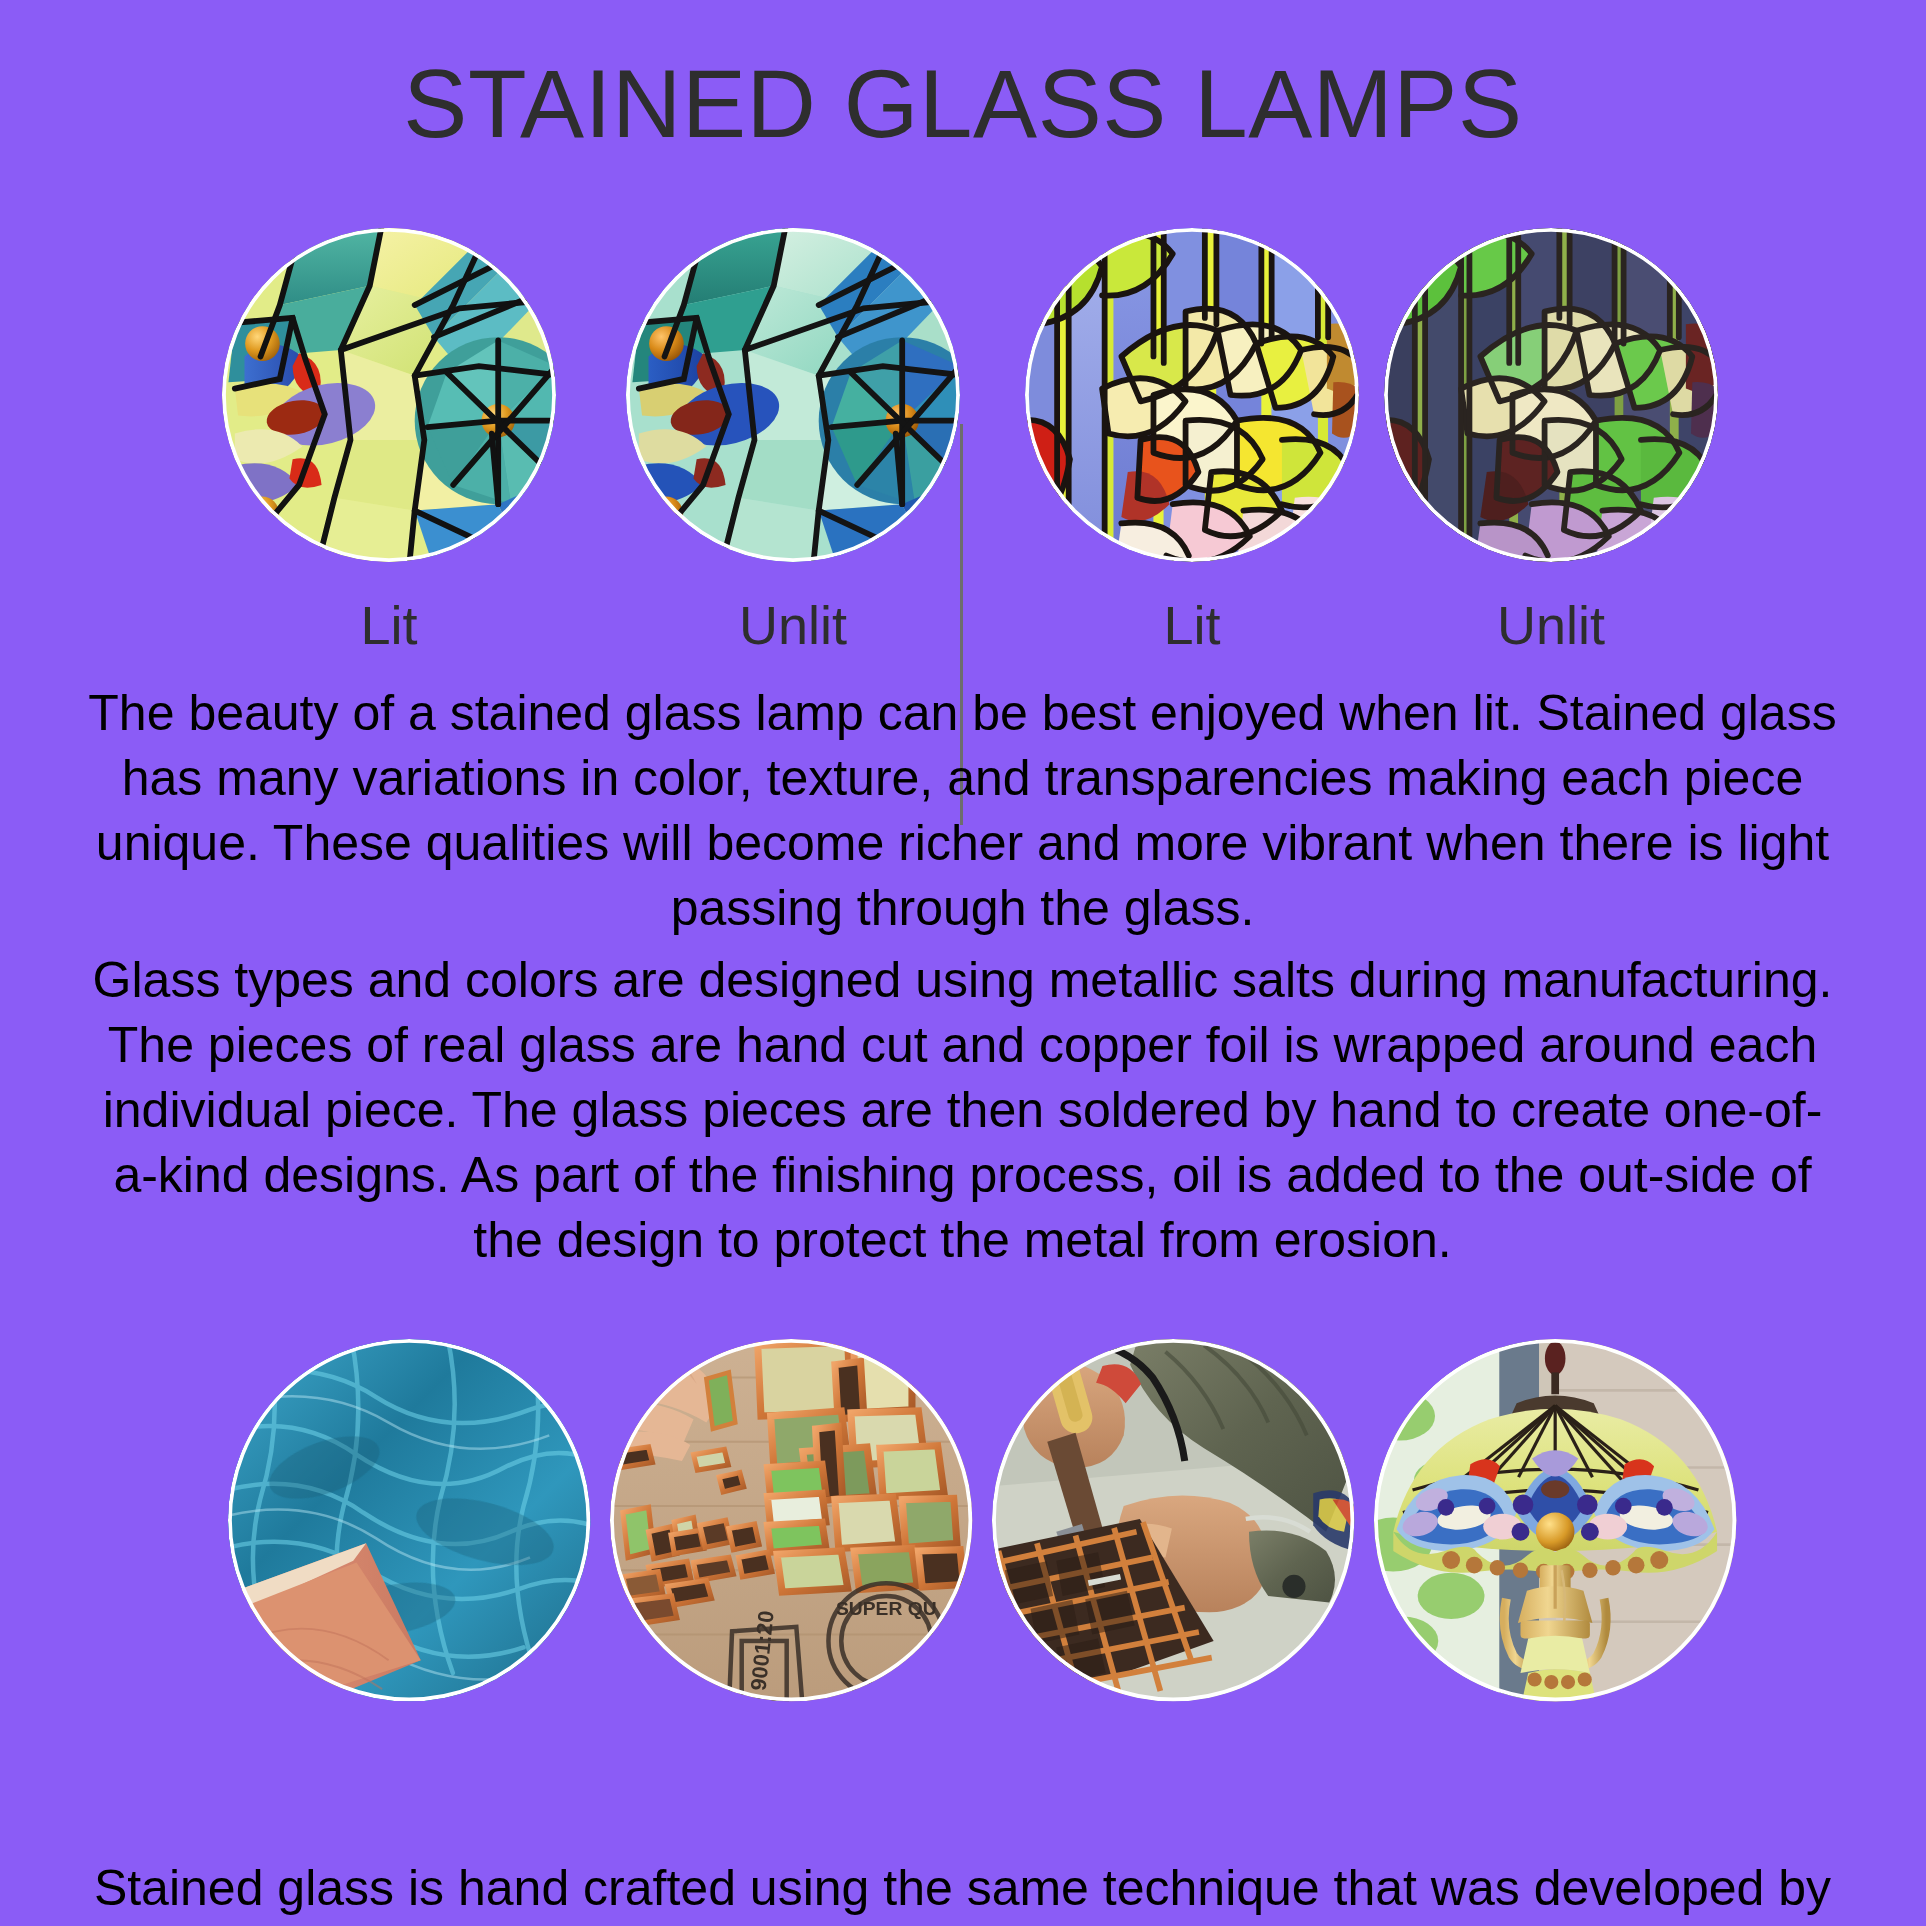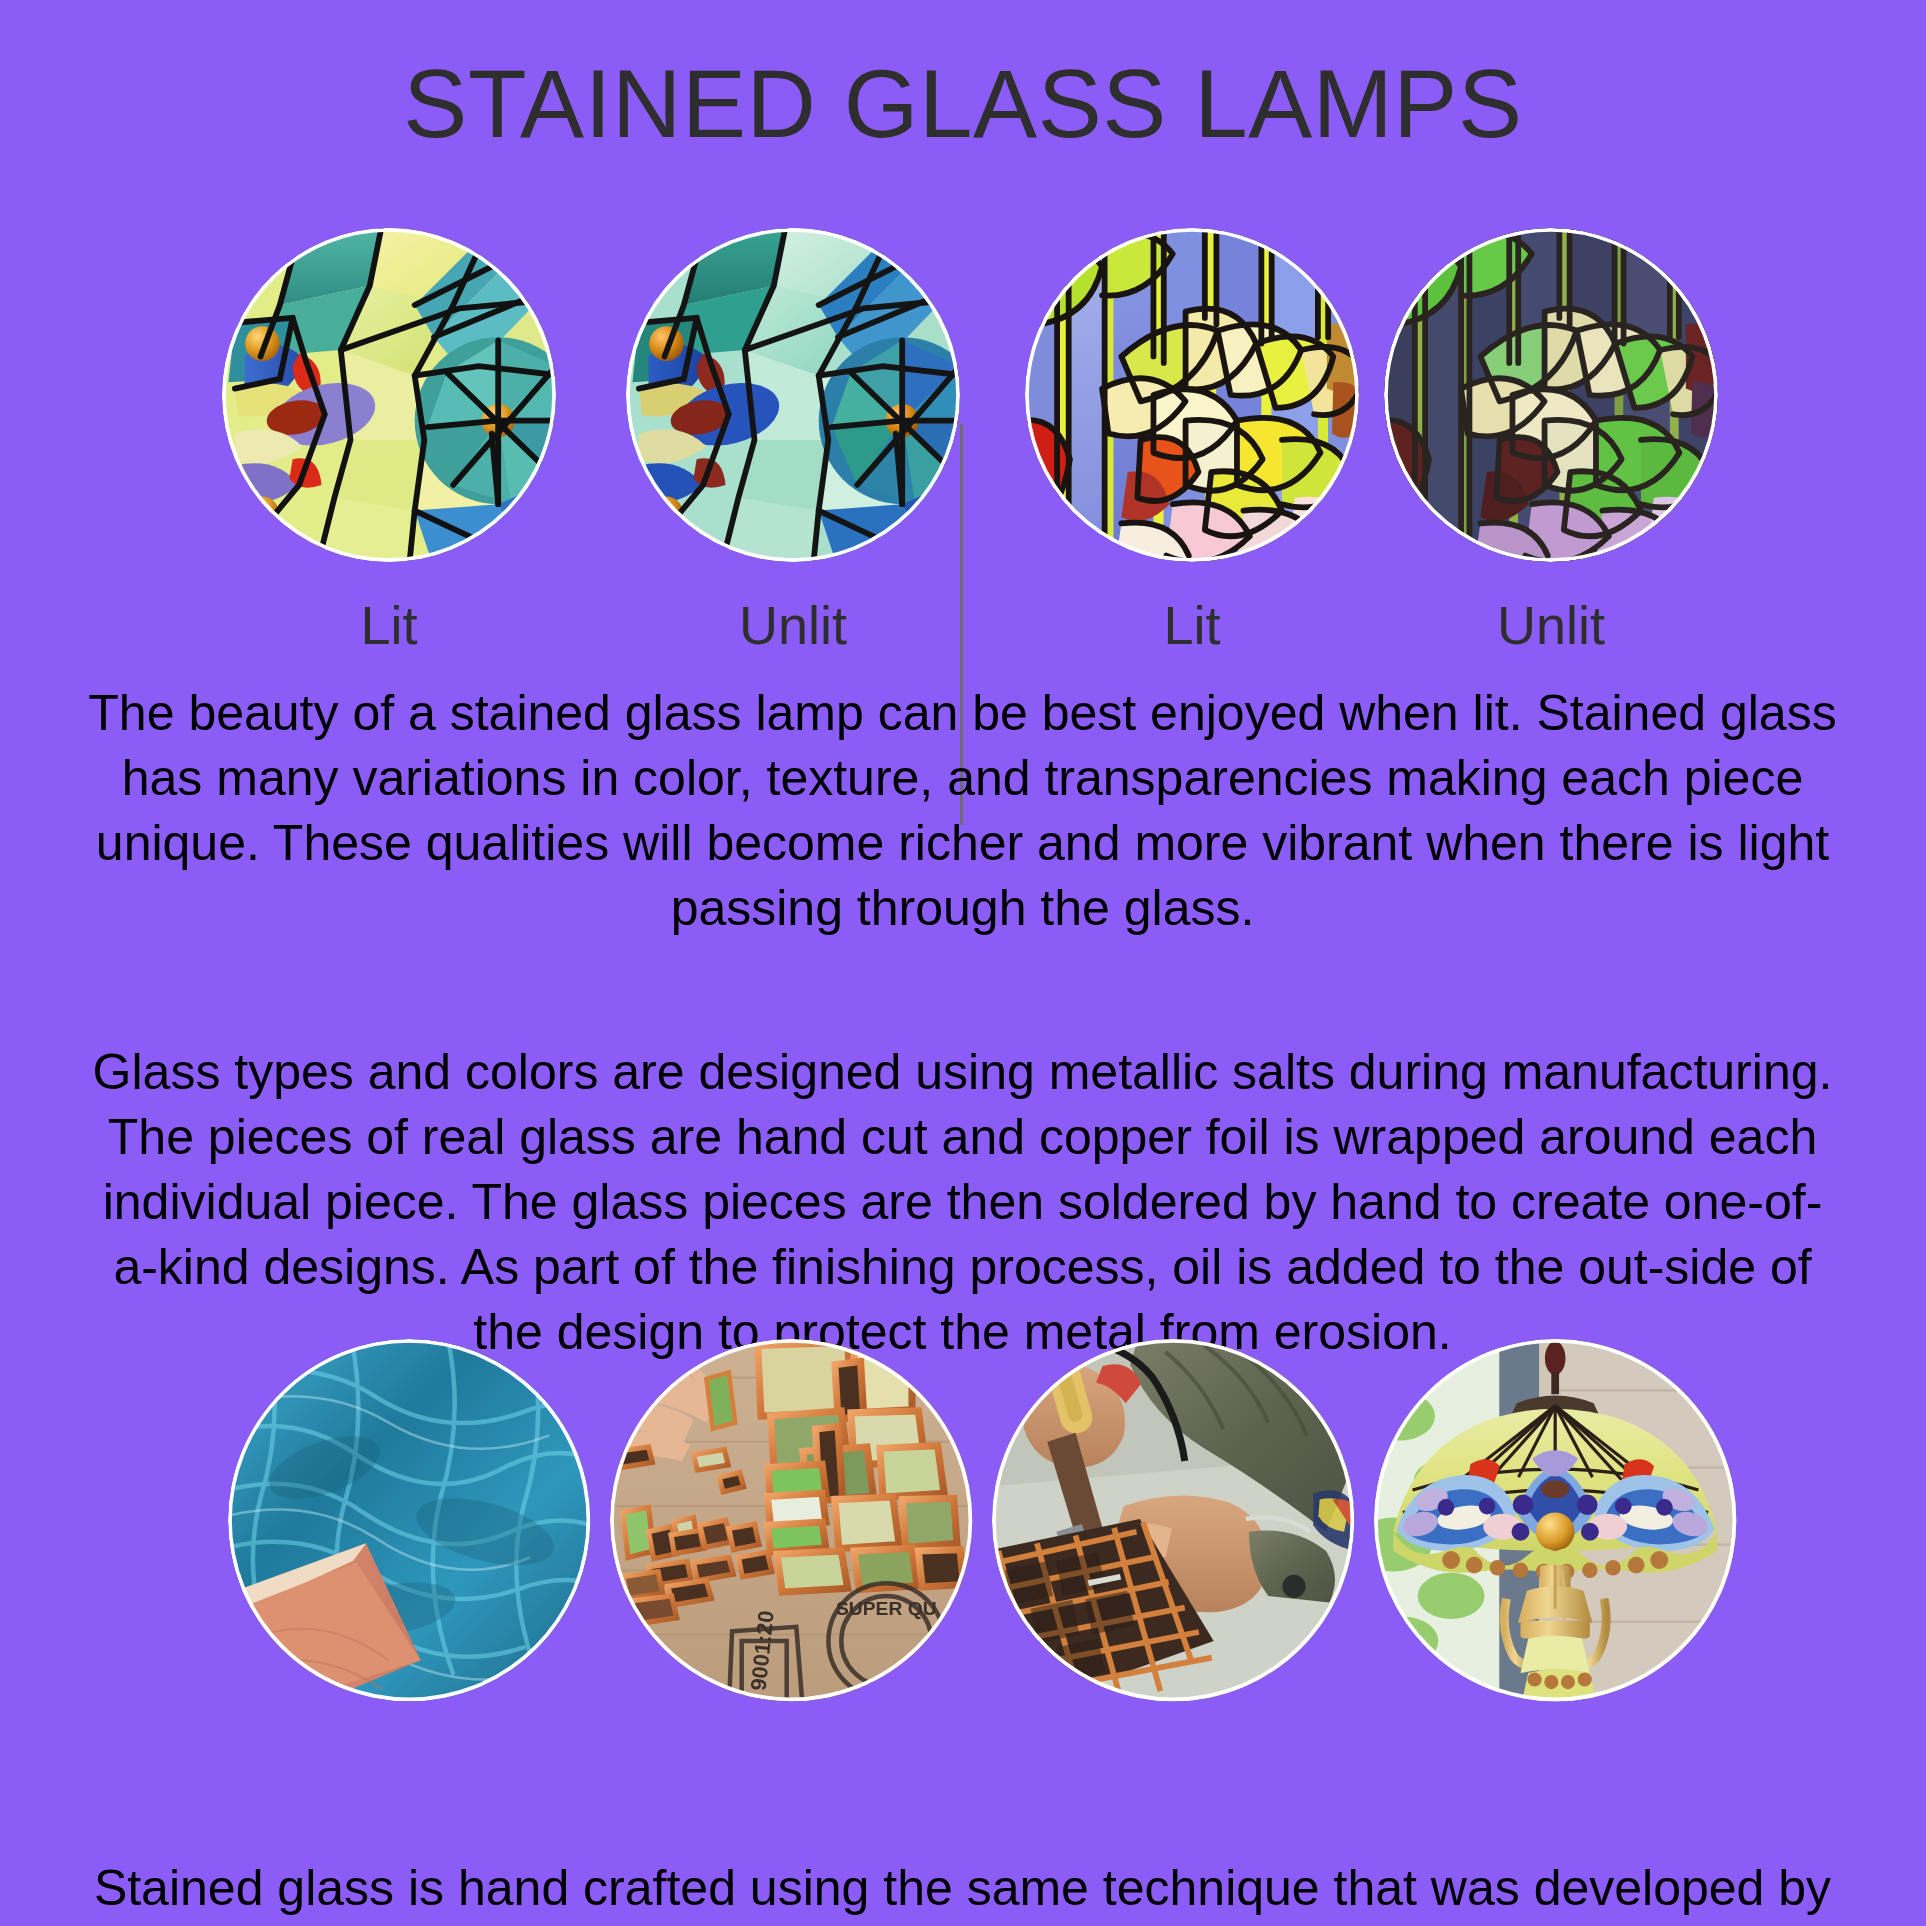--- a/index.html
+++ b/index.html
@@ -58,21 +58,21 @@
   
   .body-text{
     position:absolute;left:83px;width:1759px;
     text-align:center;
     font-size:50px;
     line-height:1.30;
     color:#000;
     font-weight:400;
   }
   .para1{top:681px;text-align:center;}
-  .para2{top:1040px;}
+  .para2{top:948px;}
 
   
   .process-row{position:absolute;left:0;top:1339px;width:1926px;height:372px;}
   .pcirc{
     position:absolute;top:0;
     width:363px;height:363px;border-radius:50%;
     overflow:hidden;
   }
   .pcirc svg{display:block;width:363px;height:363px;}
   .p1c{left:228px;}

